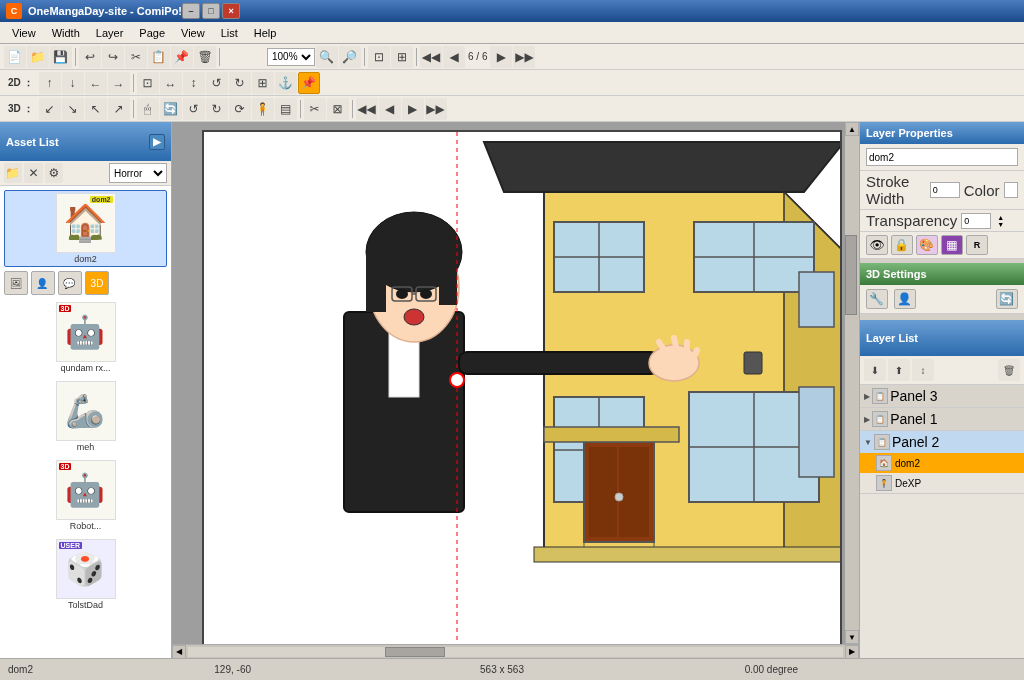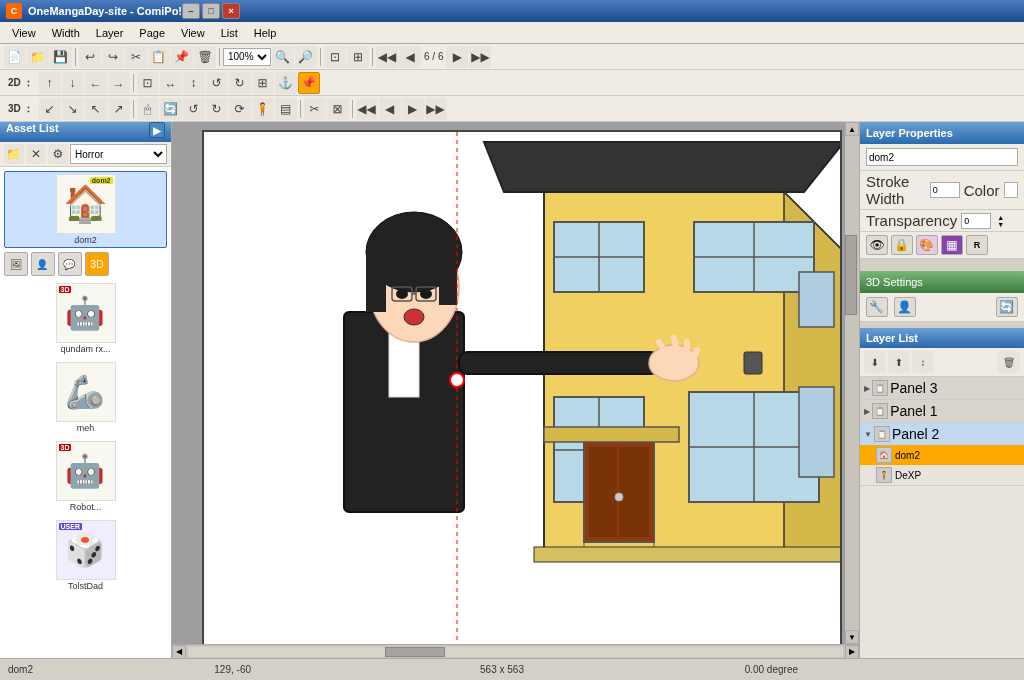--- a/index.html
+++ b/index.html
@@ -48,41 +48,42 @@
       width: 22px; height: 22px;
       background: #e8e4dc;
       border: 1px solid transparent;
       border-radius: 2px;
       display: flex; align-items: center; justify-content: center;
       font-size: 12px; cursor: pointer;
       color: #444;
     }
     .tb-sep { width: 1px; height: 18px; background: #aaa; margin: 0 2px; }
     .tb-label { font-size: 10px; color: #333; padding: 0 2px; text-align: center; }
-    .tb-select { height: 18px; border: 1px solid #aaa; background: white; font-size: 10px; }
+    .tb-select { height: 18px; border: 1px solid #aaa; background: white; font-size: 10px; margin-left: 44px; }
 
     
     #main-layout {
       display: flex;
       height: calc(680px - 22px - 22px - 78px - 22px);
     }
 
     
     #left-panel {
       width: 172px;
       background: #f0ece4;
       border-right: 1px solid #aaa;
       display: flex;
       flex-direction: column;
     }
     #asset-header {
       background: linear-gradient(to bottom, #6a9fd4, #2a6aad);
       color: white;
-      height: 20px;
-      display: flex;
+      height: 39px;
+      display: flex;
+      align-items: center;
       padding: 0 6px;
       font-weight: bold;
       font-size: 11px;
     }
     #asset-header .arrow-btn { margin-left: auto; width: 16px; height: 16px; background: #4a8abf; border: 1px solid #2a5a8a; border-radius: 2px; display: flex; align-items: center; justify-content: center; font-size: 10px; color: white; cursor: pointer; }
     #asset-toolbar {
       display: flex;
       align-items: center;
       padding: 2px 4px;
       gap: 2px;
@@ -222,36 +223,36 @@
       display: flex; align-items: center; justify-content: center;
       cursor: pointer; font-size: 12px;
     }
     #settings-header {
       background: linear-gradient(to bottom, #7ab87a, #3a7a3a);
       color: white;
       height: 22px;
       display: flex;
       align-items: center;
       padding: 0 6px;
-      font-weight: normal;
+      font-weight: bold;
       font-size: 11px;
-      margin-top: 12px;
+      margin-top: 4px;
     }
     #settings-icons {
       display: flex;
       align-items: center;
       padding: 4px 6px;
       gap: 6px;
       background: #f0ece4;
       border-bottom: 1px solid #ccc;
     }
     #layer-list-header {
       background: linear-gradient(to bottom, #6a9fd4, #2a6aad);
       color: white;
-      height: 20px;
+      height: 36px;
       display: flex;
       align-items: center;
       padding: 0 6px;
       font-weight: bold;
       font-size: 11px;
       margin-top: 6px;
     }
     #layer-list-toolbar {
       display: flex;
       align-items: center;

